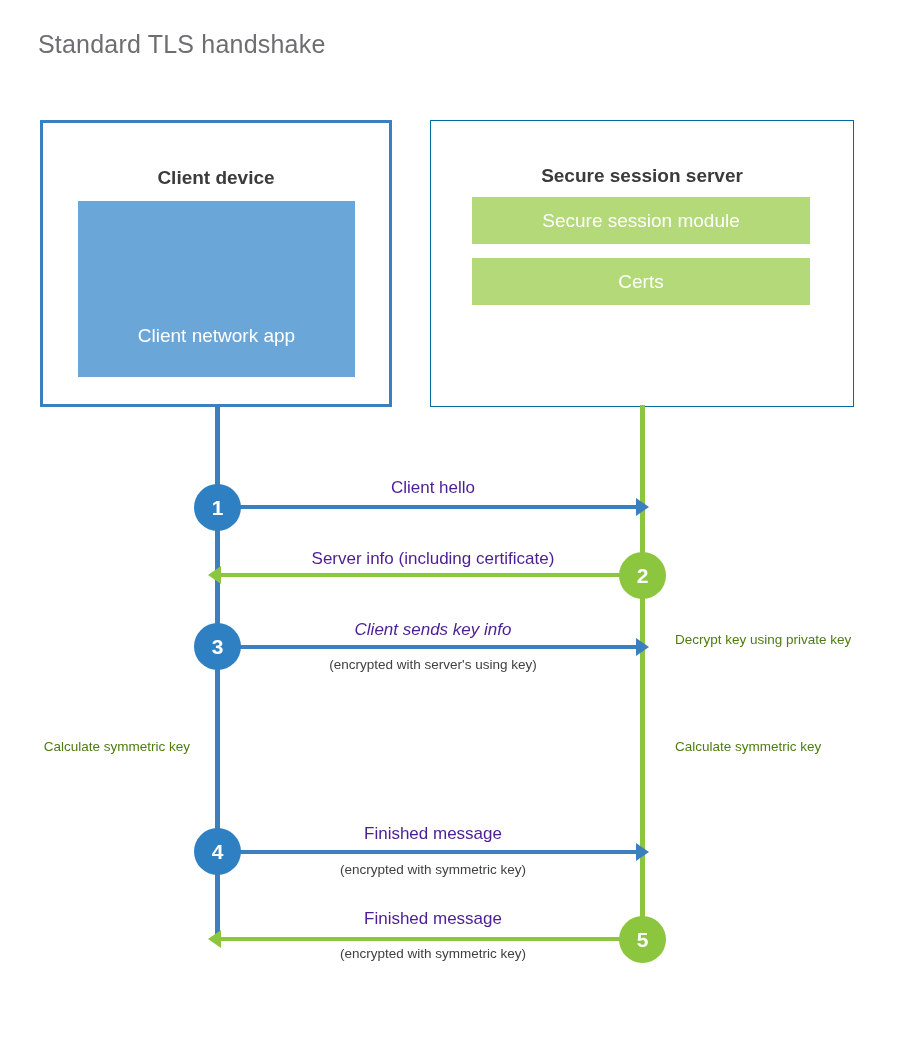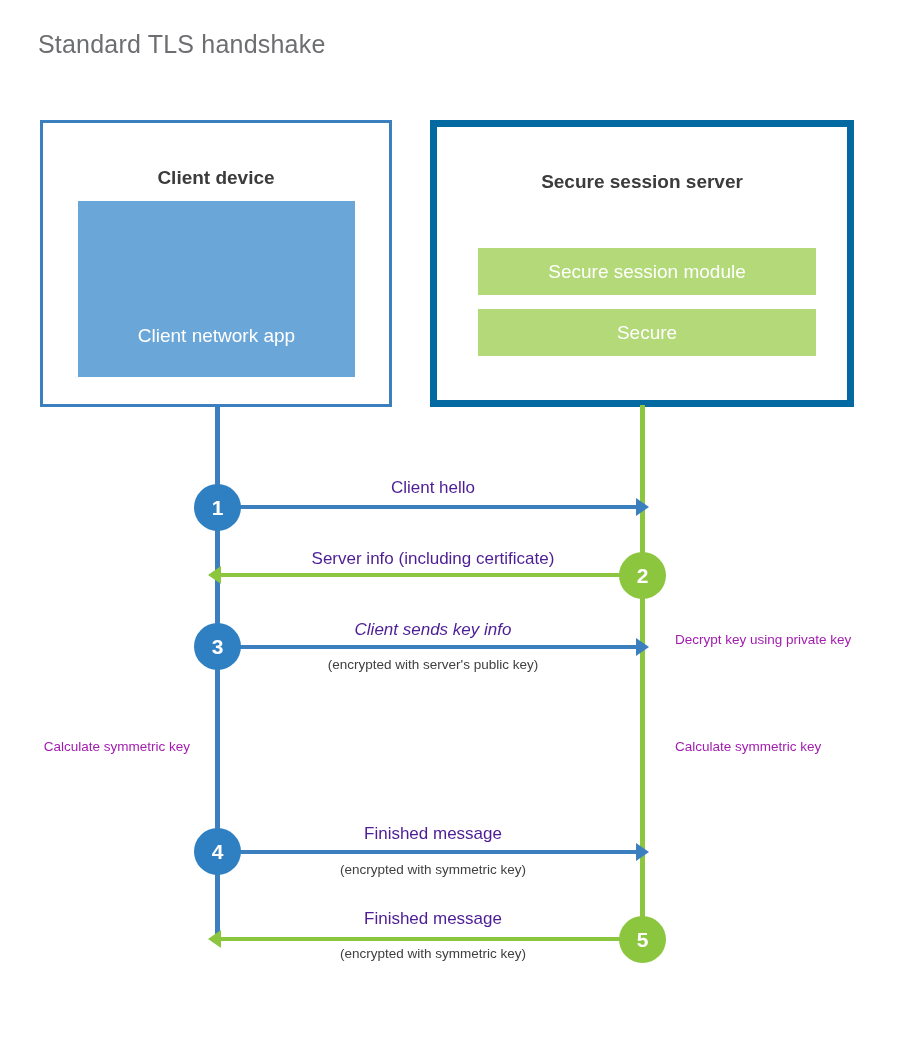--- a/index.html
+++ b/index.html
@@ -14,40 +14,40 @@
   
   .title {
     position:absolute; left:38px; top:30px;
     font-size:25px; font-weight:300; color:#6d6e71;
     letter-spacing:0.2px; white-space:nowrap;
   }
 
   
   .party-box { position:absolute; background:#ffffff; }
   #client-box { left:40px; top:120px; width:352px; height:287px; border:3px solid #3c7fbe; }
-  #server-box { left:430px; top:120px; width:424px; height:287px; border:7px solid #0369a1; }
+  #server-box { left:430px; top:120px; width:424px; height:287px; border:1px solid #0369a1; }
 
   .party-title {
     position:absolute; left:0; right:0; top:28px;
     text-align:center; font-size:19px; font-weight:bold; color:#3b3b3b;margin-top:16px;
   }
 
   
   #client-app {
     position:absolute; left:35px; top:78px; width:277px; height:176px;
     background:#6aa6d8;
     display:flex; align-items:flex-end; justify-content:center;
   }
   #client-app .app-label {
     color:#ffffff; font-size:19px; font-weight:300; line-height:1.35;
     text-align:center; max-width:180px; margin-bottom:28px;
   }
 
   
-  .srv-bars { position:absolute; left:41px; top:76px; width:338px;margin-top:45px; }
+  .srv-bars { position:absolute; left:41px; top:76px; width:338px; }
   .srv-bar {
     height:47px; background:#b3d978; margin-bottom:14px;
     display:flex; align-items:center; justify-content:center;
     color:#ffffff; font-size:19px; font-weight:300;
   }
   .srv-bar:last-child { margin-bottom:0; }
 
   
   .lifeline { position:absolute; width:5px; }
   #client-lifeline { left:215px; top:405px; height:537px; background:#3c7fbe; }
@@ -99,21 +99,21 @@
   #label-3 { left:228px; top:620px; width:410px;font-style:italic; }
   #sub-3   { left:228px; top:657px; width:410px; }
   #label-4 { left:228px; top:824px; width:410px; }
   #sub-4   { left:228px; top:862px; width:410px; }
   #label-5 { left:228px; top:909px; width:410px; }
   #sub-5   { left:228px; top:946px; width:410px; }
 
   
   .side-note {
     position:absolute; font-size:13.5px; font-weight:300;
-    color:#a21caf; line-height:1.35;
+    color:#4d7c0f; line-height:1.35;
   }
   #note-decrypt   { left:675px; top:631px; text-align:left;  width:180px; }
   #note-calc-left { left:20px;  top:738px; text-align:right; width:170px; }
   #note-calc-right{ left:675px; top:738px; text-align:left;  width:180px; }
 </style>
 </head>
 <body>
 
 <div id="stage">
 
@@ -123,41 +123,41 @@
     <div class="party-title">Client device</div>
     <div id="client-app">
       <div class="app-label">Client network app</div>
     </div>
   </div>
 
   <div class="party-box" id="server-box">
     <div class="party-title">Secure session server</div>
     <div class="srv-bars">
       <div class="srv-bar">Secure session module</div>
-      <div class="srv-bar">Secure</div>
+      <div class="srv-bar">Certs</div>
     </div>
   </div>
 
   <div class="lifeline" id="client-lifeline"></div>
   <div class="lifeline" id="server-lifeline"></div>
 
   <div class="msg-label" id="label-1">Client hello</div>
   <div class="arrow blue to-right" id="arrow-1">
     <span class="head"></span>
   </div>
   <div class="step-circle blue" id="circle-1">1</div>
 
   <div class="msg-label" id="label-2">Server info (including certificate)</div>
   <div class="arrow green to-left" id="arrow-2">
     <span class="head"></span>
   </div>
   <div class="step-circle green" id="circle-2">2</div>
 
   <div class="msg-label" id="label-3">Client sends key info</div>
-  <div class="msg-sub" id="sub-3">(encrypted with server's public key)</div>
+  <div class="msg-sub" id="sub-3">(encrypted with server's using key)</div>
   <div class="arrow blue to-right" id="arrow-3">
     <span class="head"></span>
   </div>
   <div class="step-circle blue" id="circle-3">3</div>
 
   <div class="side-note" id="note-decrypt">Decrypt key using private key</div>
   <div class="side-note" id="note-calc-left">Calculate symmetric key</div>
   <div class="side-note" id="note-calc-right">Calculate symmetric key</div>
 
   <div class="msg-label" id="label-4">Finished message</div>

